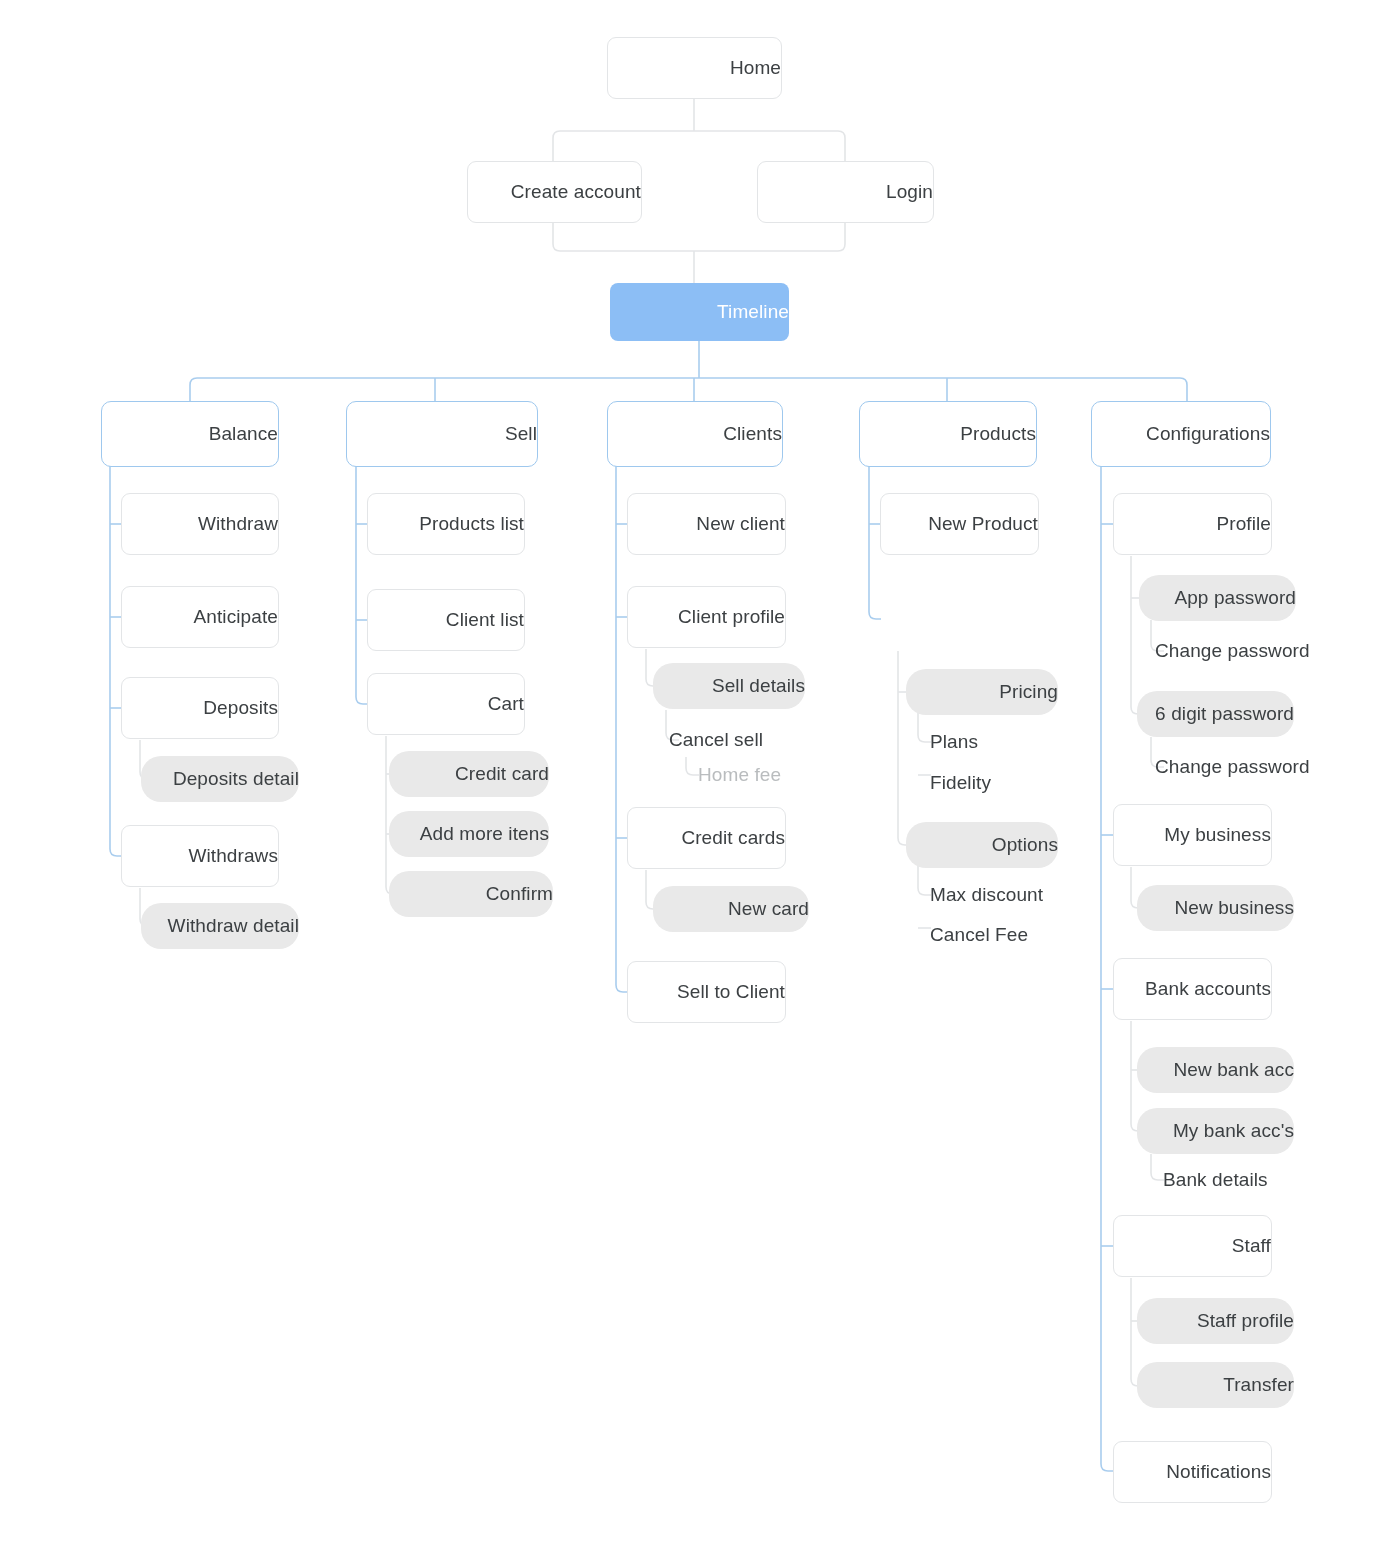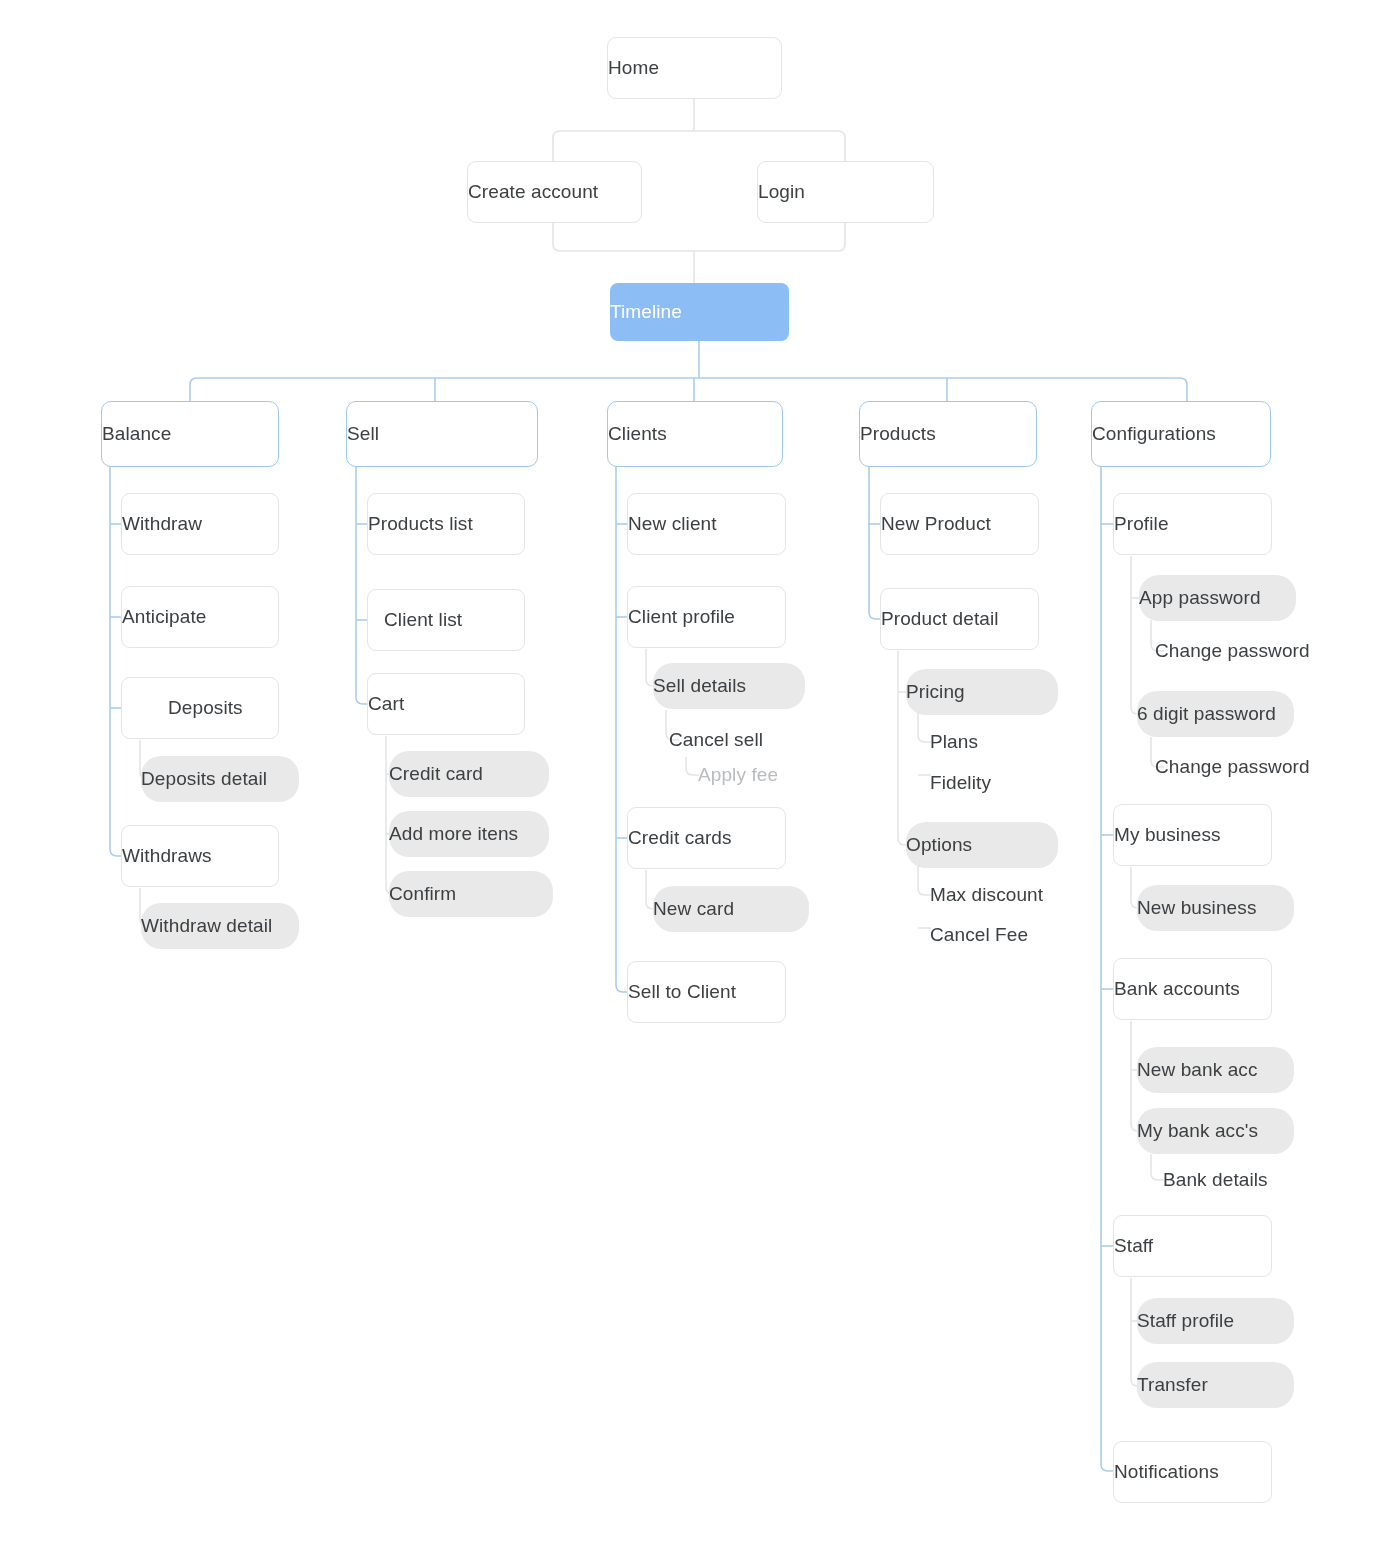--- a/index.html
+++ b/index.html
@@ -24,21 +24,21 @@
     top: 0;
     width: 1400px;
     height: 1557px;
     pointer-events: none;
   }
   .node {
     position: absolute;
     box-sizing: border-box;
     display: flex;
     align-items: center;
-    justify-content: flex-start;
+    justify-content: flex-end;
     text-align: center;
     font-size: 19px;
     line-height: 1.2;
     letter-spacing: 0.1px;
     color: #3c4043;
     white-space: nowrap;
   }
   
   .node.card {
     background: #ffffff;
@@ -258,38 +258,35 @@
   <div class="node card" style="left:627px; top:586px; width:159px;">
     <span>Client profile</span>
   </div>
   <div class="node chip" style="left:653px; top:663px; width:152px;">
     <span>Sell details</span>
   </div>
   <div class="node bare" style="left:669px; top:723px; width:160px;">
     <span>Cancel sell</span>
   </div>
   <div class="node bare muted" style="left:698px; top:758px; width:160px;">
-    <span>Apply fee</span>
+    <span>Home fee</span>
   </div>
   <div class="node card" style="left:627px; top:807px; width:159px;">
     <span>Credit cards</span>
   </div>
   <div class="node chip" style="left:653px; top:886px; width:156px;">
     <span>New card</span>
   </div>
   <div class="node card" style="left:627px; top:961px; width:159px;">
     <span>Sell to Client</span>
   </div>
 
   <div class="node card" style="left:880px; top:493px; width:159px;">
     <span>New Product</span>
   </div>
-  <div class="node card" style="left:880px; top:588px; width:159px;">
-    <span>Product detail</span>
-  </div>
   <div class="node chip" style="left:906px; top:669px; width:152px;">
     <span>Pricing</span>
   </div>
   <div class="node bare" style="left:930px; top:725px; width:150px;">
     <span>Plans</span>
   </div>
   <div class="node bare" style="left:930px; top:766px; width:150px;">
     <span>Fidelity</span>
   </div>
   <div class="node chip" style="left:906px; top:822px; width:152px;">

